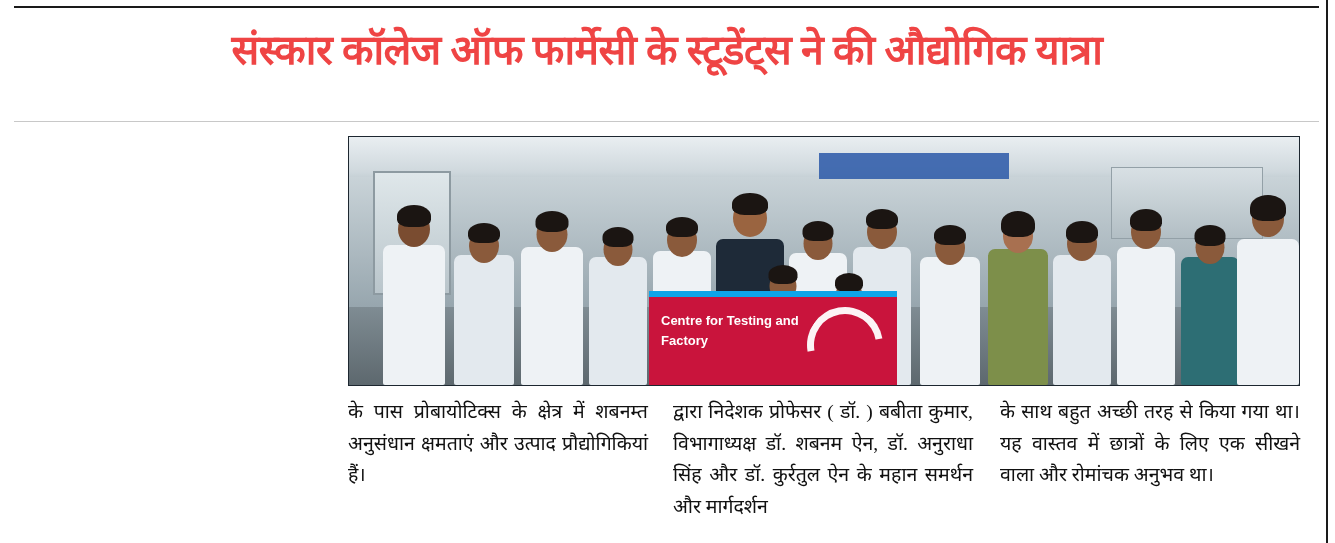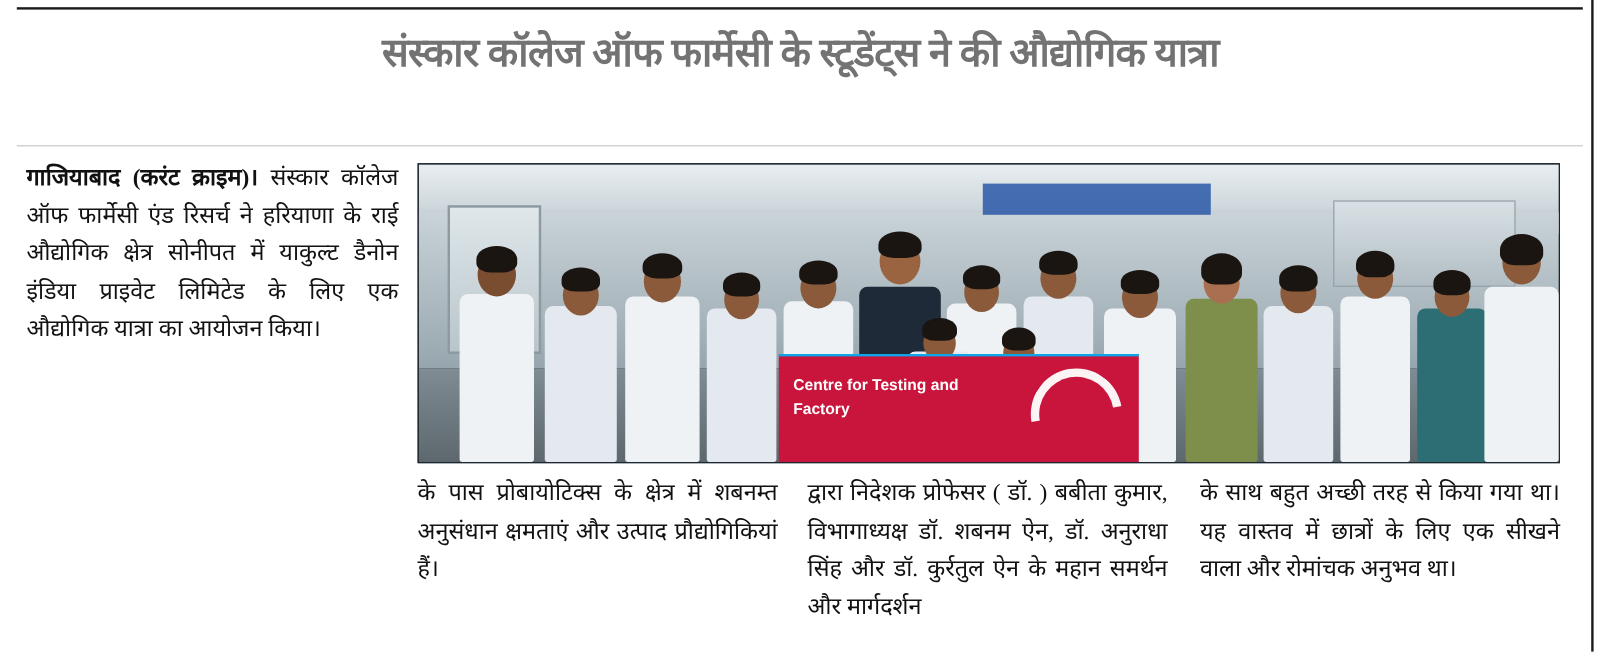--- a/index.html
+++ b/index.html
@@ -40,24 +40,24 @@
   }
 
   .headline {
     position: absolute;
     top: 26px;
     left: 22px;
     width: 1290px;
     text-align: center;
     font-family: "Liberation Serif", serif;
     font-weight: 700;
-    font-size: 33px;
+    font-size: 41px;
     line-height: 1.18;
     letter-spacing: -0.5px;
-    color: #737373;
+    color: #ef4444;
     white-space: nowrap;
   }
 
   .headline-rule {
     position: absolute;
     top: 121px;
     left: 14px;
     width: 1305px;
     height: 1px;
     background: #c8c8c8;
@@ -159,24 +159,24 @@
     left: 470px;
     width: 190px;
     height: 26px;
     background: #2a58a8;
     opacity: 0.85;
   }
   .photo .banner {
     position: absolute;
     left: 300px;
     bottom: 0;
-    width: 300px;
+    width: 248px;
     height: 88px;
     background: #c9143c;
-    border-top: 2px solid #0ea5e9;
+    border-top: 6px solid #0ea5e9;
   }
   .photo .banner .banner-text {
     position: absolute;
     left: 12px;
     top: 14px;
     color: #ffffff;
     font-family: "Liberation Sans", sans-serif;
     font-weight: 700;
     font-size: 13px;
     line-height: 1.55;
@@ -232,21 +232,20 @@
 
 <div class="page">
 
   <div class="top-rule"></div>
   <div class="right-rule"></div>
 
   <div class="headline">संस्कार कॉलेज ऑफ फार्मेसी के स्टूडेंट्स ने की औद्योगिक यात्रा</div>
   <div class="headline-rule"></div>
 
   <div class="col" id="col1">
-    <p class="first"><span class="lead">गाजियाबाद (करंट क्राइम)।</span> <span>संस्कार कॉलेज ऑफ फार्मेसी एंड रिसर्च ने हरियाणा के राई औद्योगिक क्षेत्र सोनीपत में याकुल्ट डैनोन इंडिया प्राइवेट लिमिटेड के लिए एक औद्योगिक यात्रा का आयोजन किया।</span></p>
   </div>
 
   <div class="photo">
     <div class="ceiling"></div>
     <div class="wall"></div>
     <div class="floor"></div>
     <div class="door"></div>
     <div class="panel-right"></div>
     <div class="blue-strip"></div>
 

